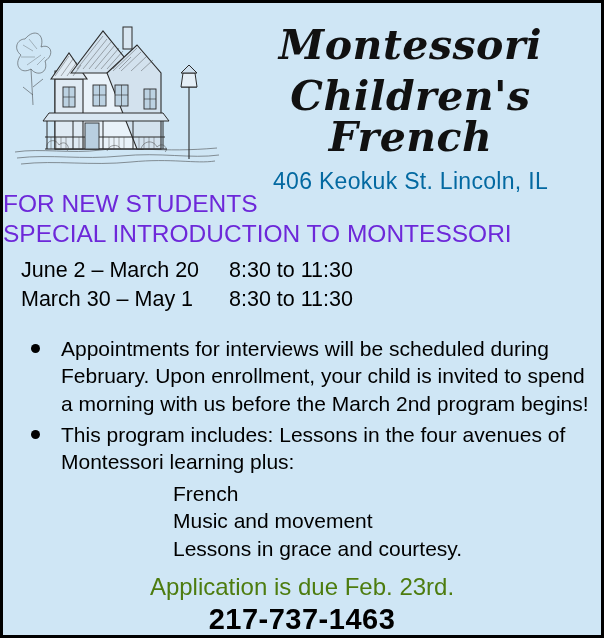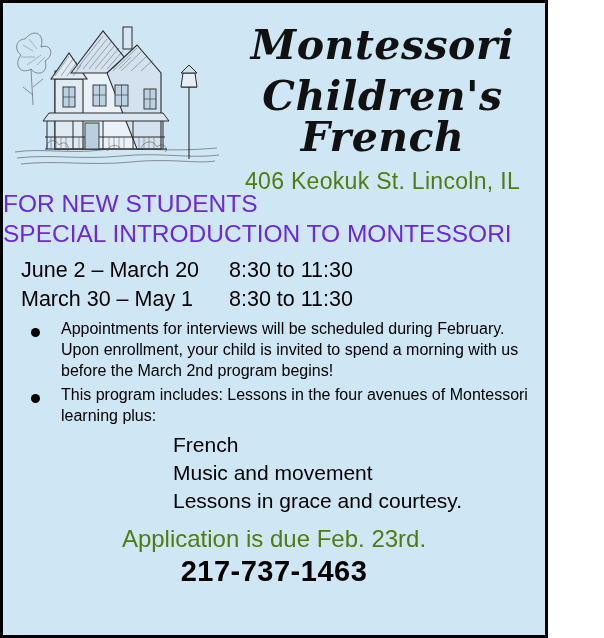--- a/index.html
+++ b/index.html
@@ -8,21 +8,21 @@
   }
   body {
     width: 604px;
     height: 638px;
     background: #ffffff;
     font-family: "Liberation Sans", sans-serif;
     overflow: hidden;
   }
   .ad {
     position: relative;
-    width: 548px;
+    width: 604px;
     height: 638px;
     box-sizing: border-box;
     background: #cfe6f5;
     border: 3px solid #000000;
     overflow: hidden;
   }
   
   .header {
     position: relative;
     height: 170px;
@@ -53,21 +53,21 @@
     font-size: 41px;
     padding-top: 14px;
   }
   .script-line2 {
     font-size: 41px;
     padding-top: 10px;
   }
   .address {
     font-family: "Liberation Sans", sans-serif;
     font-size: 23px;
-    color: #4d7c0f;
+    color: #0369a1;
     padding-top: 10px;
     letter-spacing: 0.3px;
   }
   
   .headline {
     text-align: left;
     font-size: 24.5px;
     color: #6d28d9;
     line-height: 1.22;
     margin-top: 16px;
@@ -82,24 +82,24 @@
   .sched-row {
     display: flex;
     white-space: pre;
   }
   .sched-dates {
     display: inline-block;
     width: 208px;
   }
   
   .bullets {
-    margin: 4px 0 0 0;
+    margin: 20px 0 0 0;
     padding: 0;
     list-style: none;
-    font-size: 16px;
+    font-size: 21px;
     color: #000;
   }
   .bullet-item {
     position: relative;
     padding-left: 58px;
     margin-bottom: 4px;
     line-height: 1.3;
   }
   .bullet-dot {
     position: absolute;

